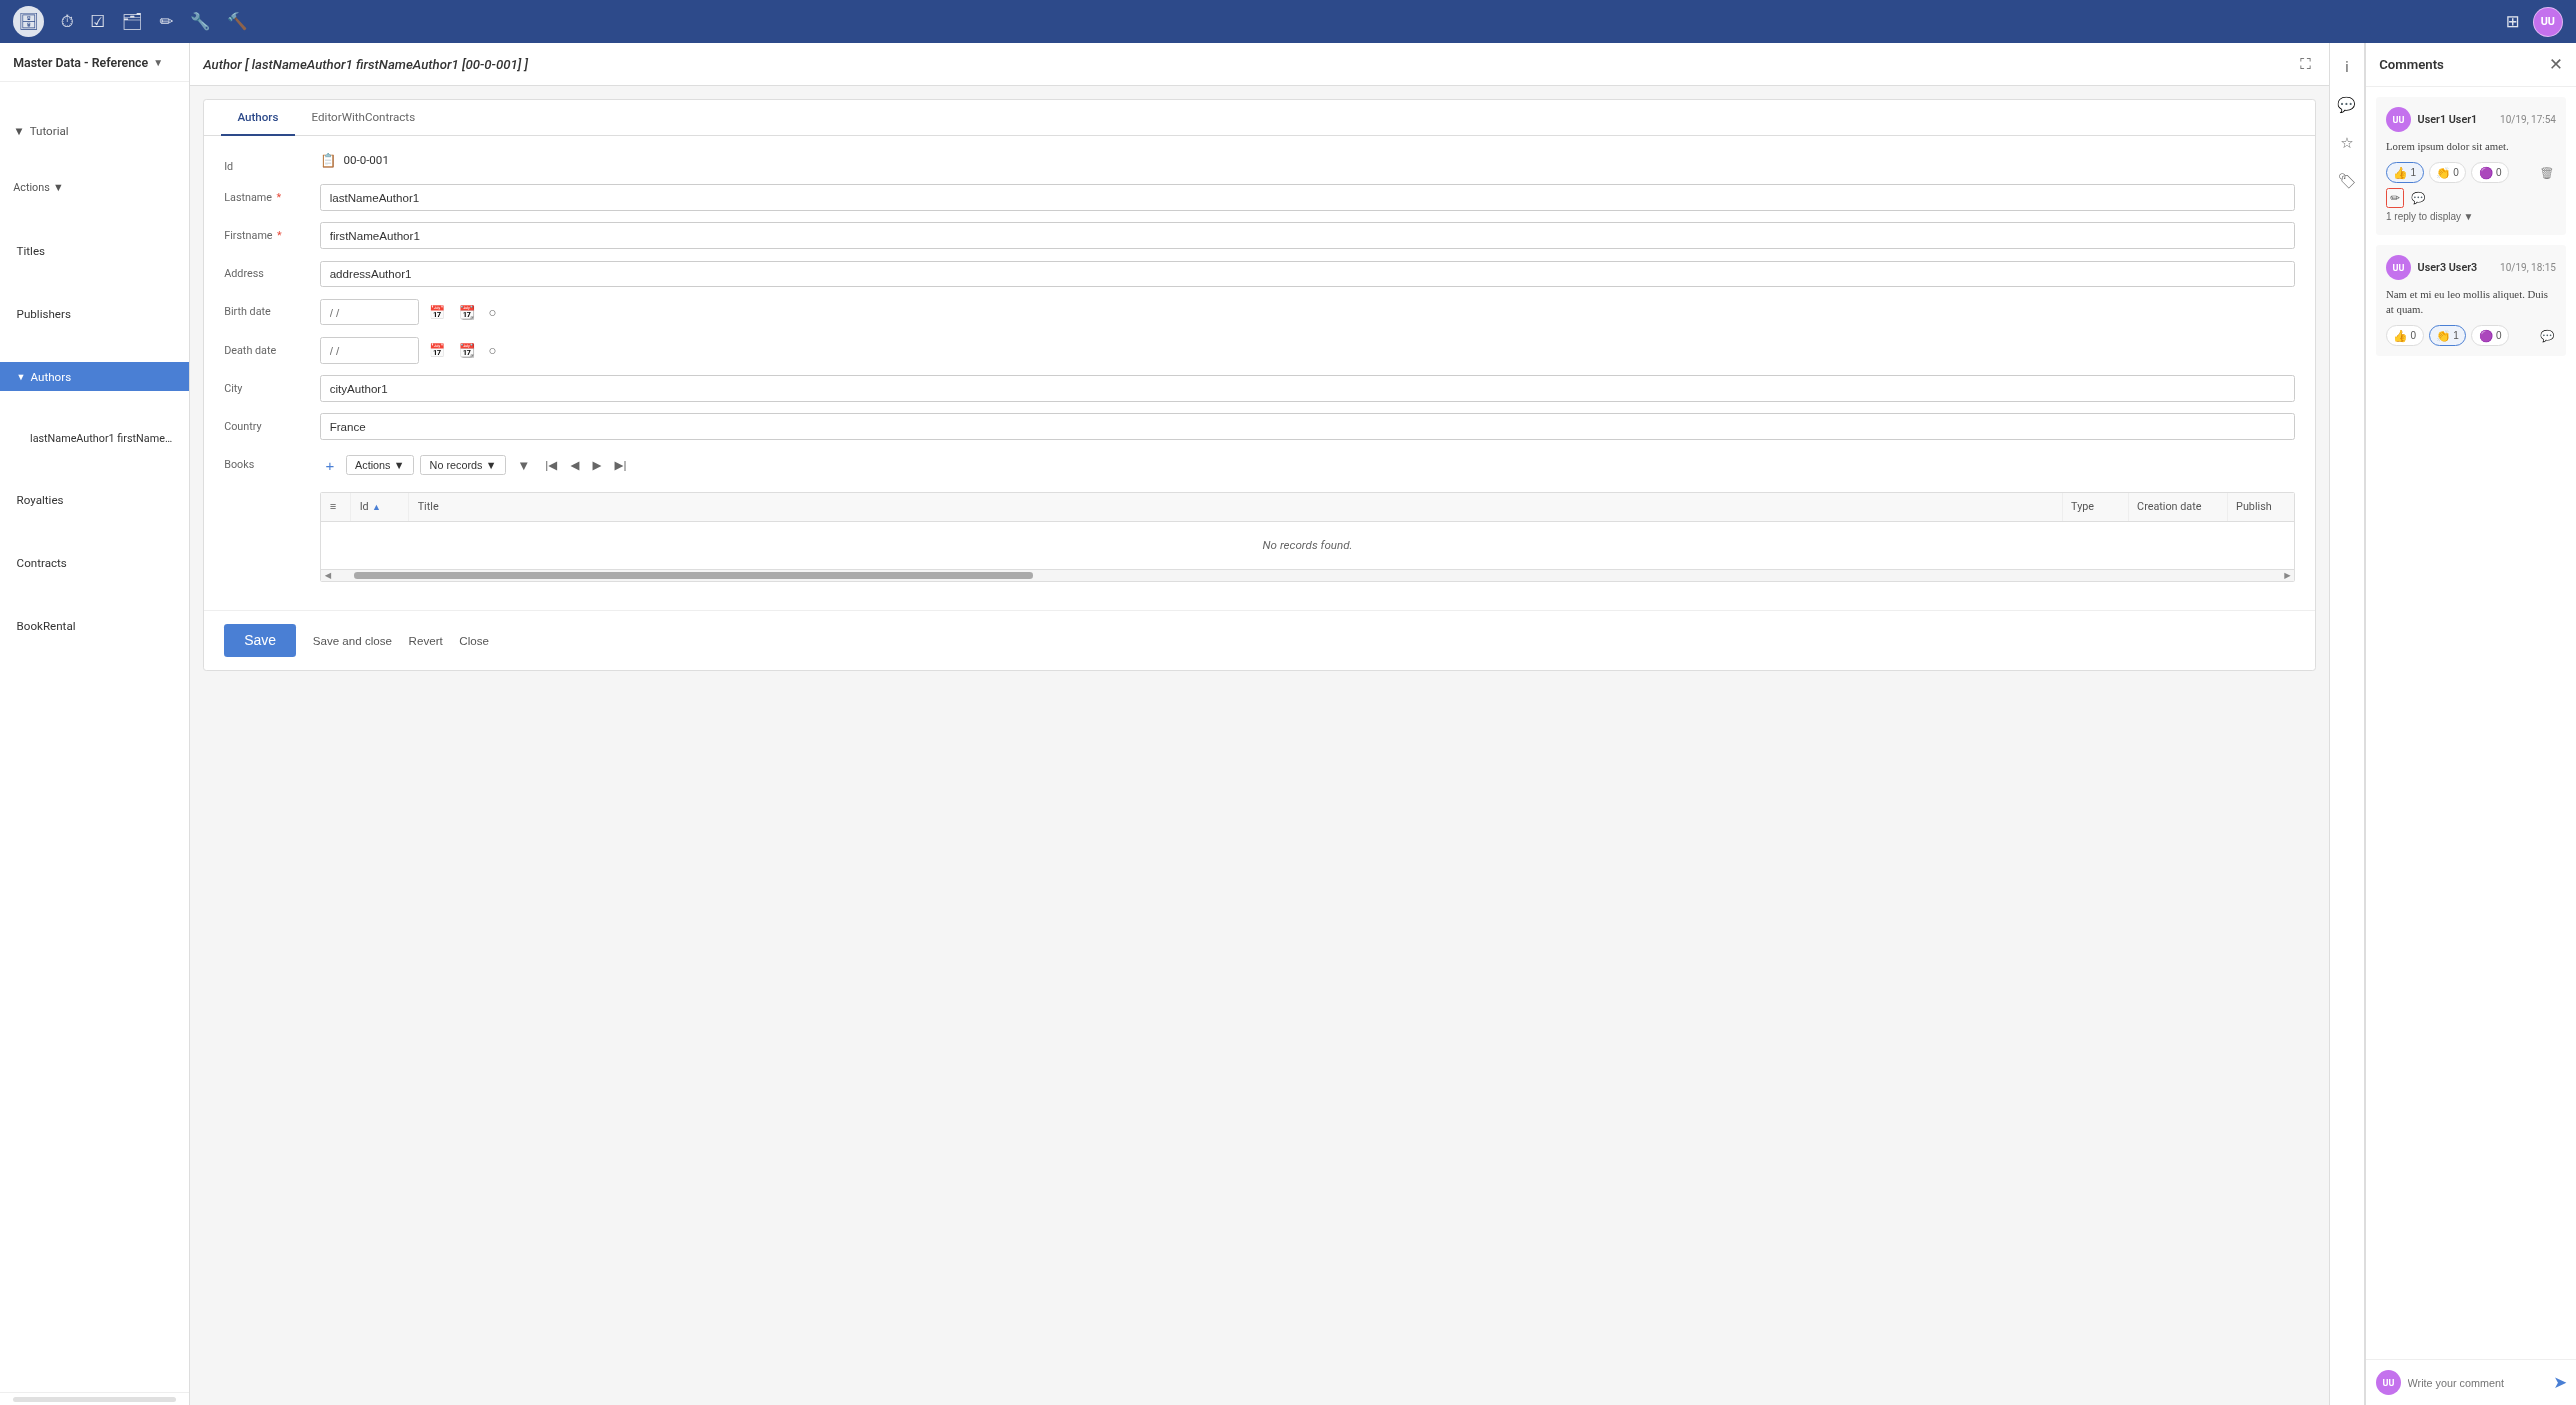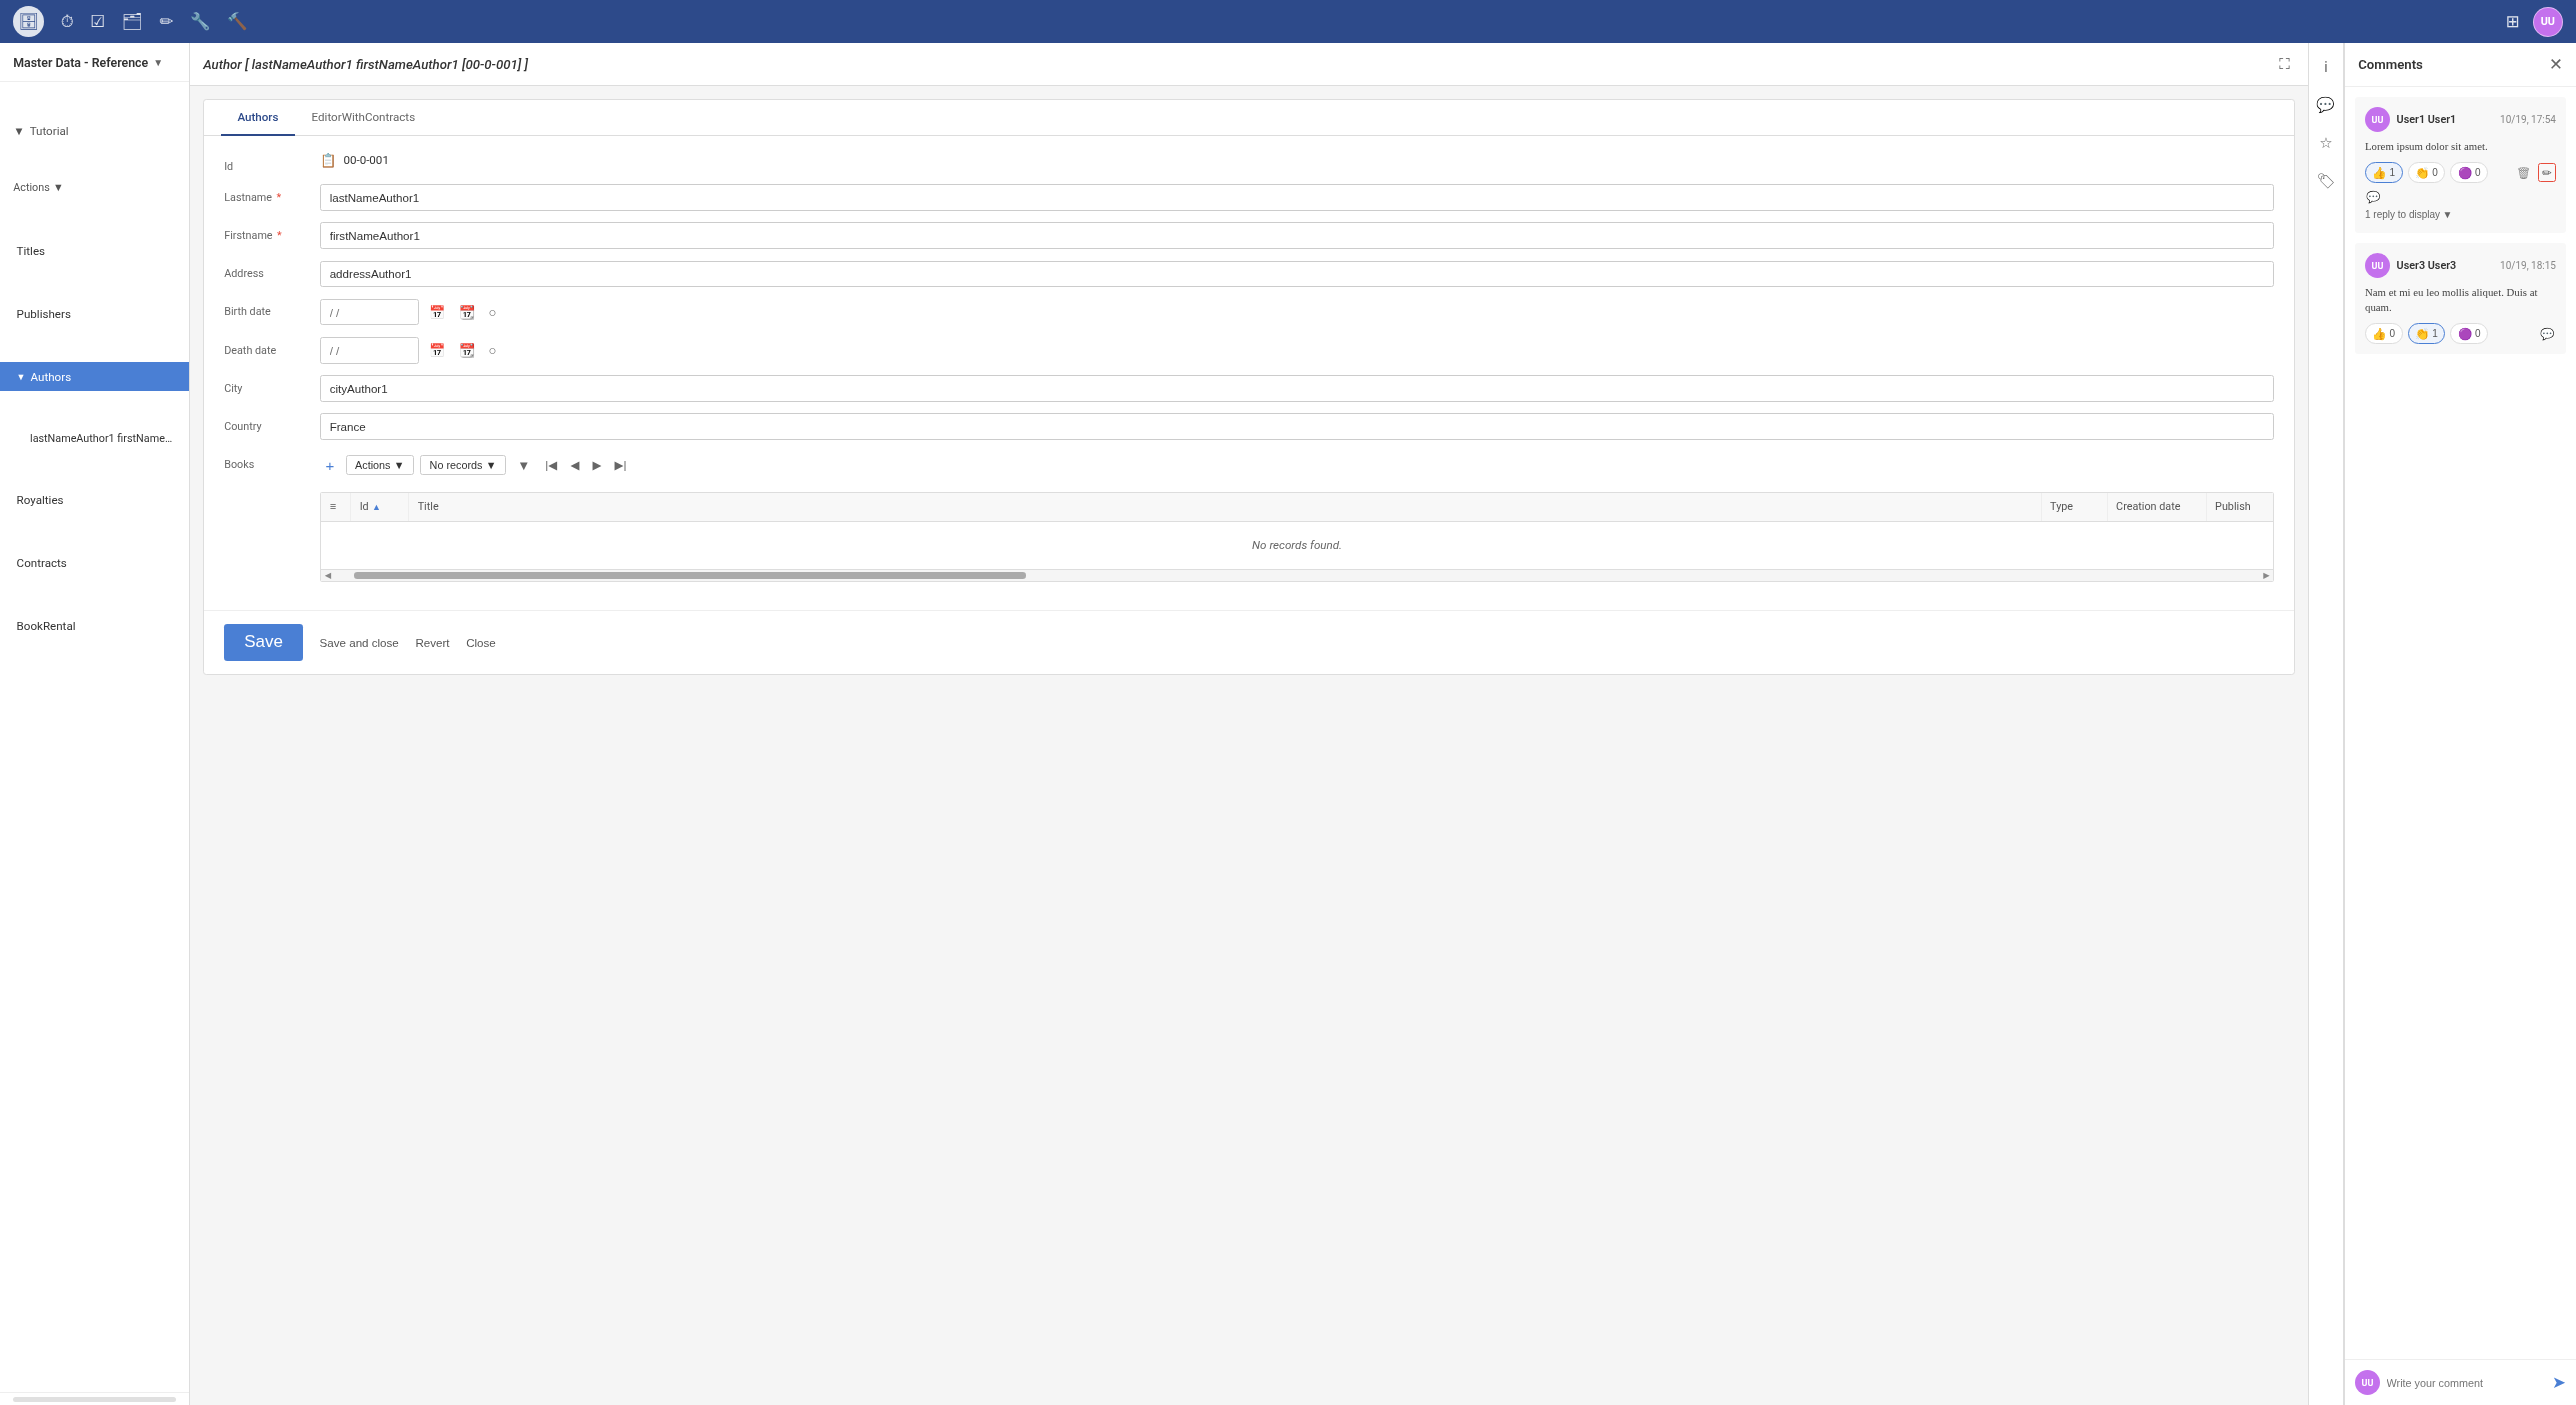--- a/index.html
+++ b/index.html
@@ -363,21 +363,21 @@
       align-items: center;
       gap: 16.6px;
       border-top: 0.8px solid #eee;
     }
     .btn-save {
       background: #4a7fd4;
       color: white;
       border: none;
       border-radius: 3.3px;
       padding: 8.3px 20px;
-      font-size: 17px;
+      font-size: 14px;
       cursor: pointer;
       font-weight: 500;
     }
     .btn-text {
       background: none;
       border: none;
       color: #555;
       font-size: 11.6px;
       cursor: pointer;
       padding: 3.3px 0;
@@ -398,21 +398,21 @@
     }
     .right-icon {
       color: #666;
       font-size: 15px;
       cursor: pointer;
       padding: 3.3px;
     }
 
     
     .comments-panel {
-      width: 232px;
+      width: 211px;
       background: white;
       border-left: 0.8px solid #ddd;
       display: flex;
       flex-direction: column;
       flex-shrink: 0;
     }
     .comments-header {
       padding: 11.6px 13.2px;
       border-bottom: 0.8px solid #eee;
       display: flex;

